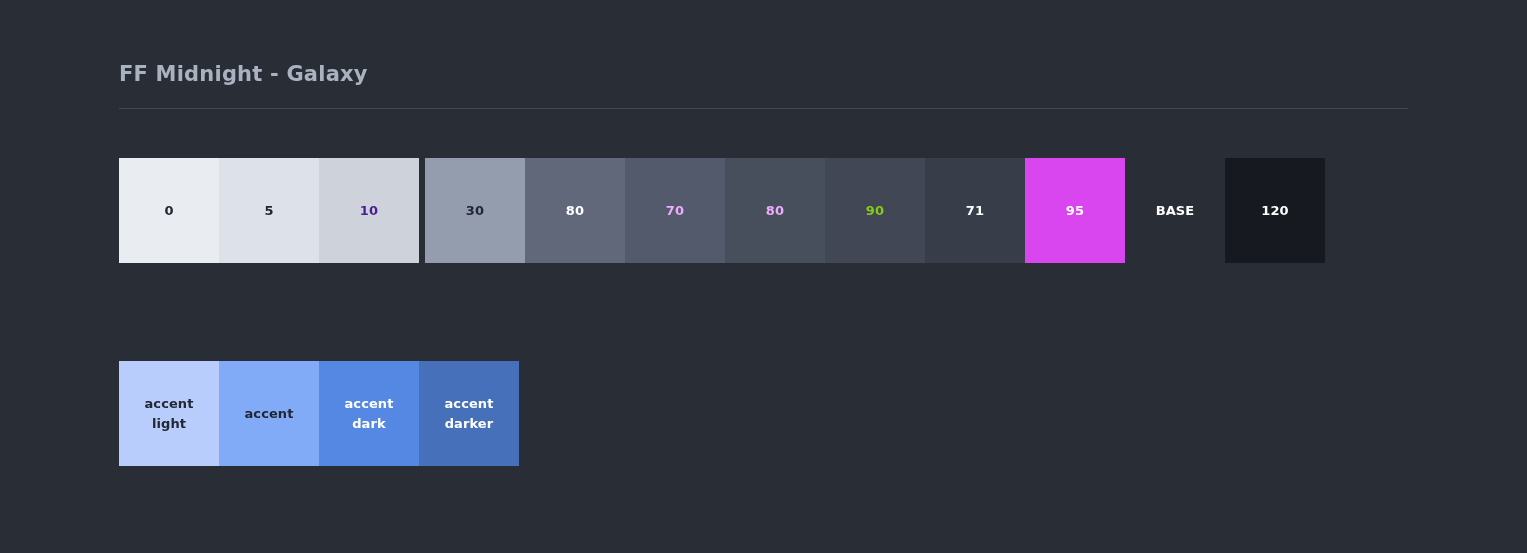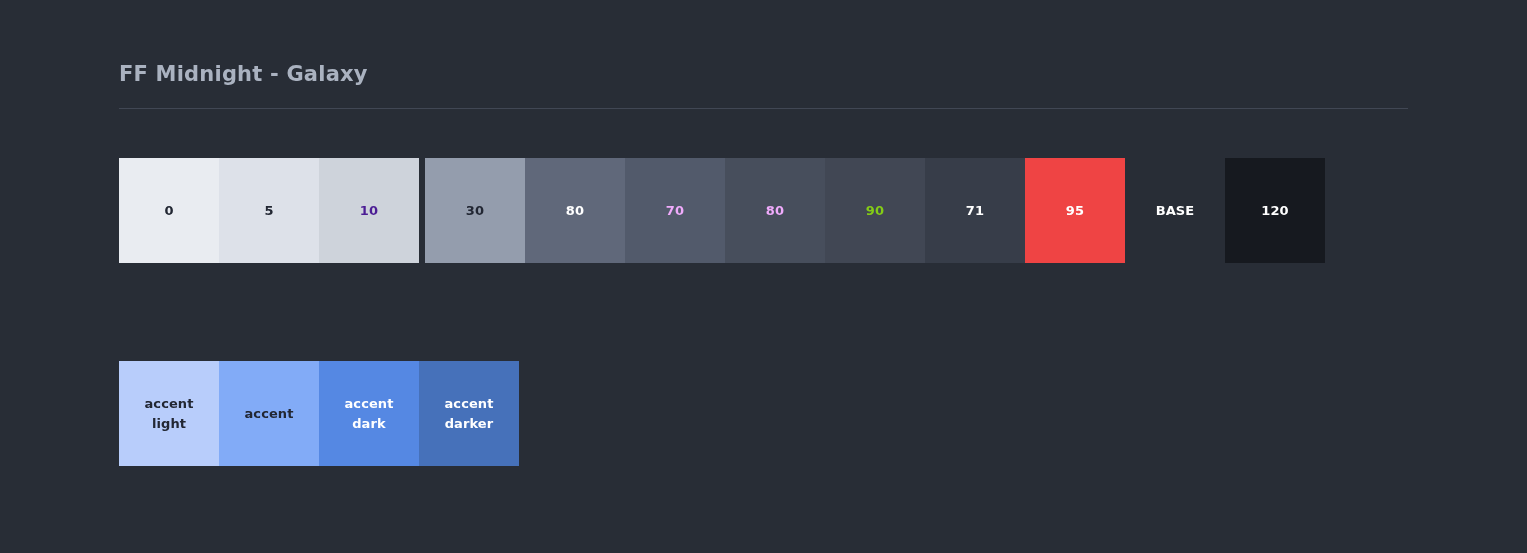--- a/index.html
+++ b/index.html
@@ -106,21 +106,21 @@
       </div>
       <div class="swatch" style="background: rgb(71, 78, 92);">
         <span class="swatch-label label-light" style="color: #f0abfc;">80</span>
       </div>
       <div class="swatch" style="background: rgb(65, 71, 84);">
         <span class="swatch-label label-light" style="color: #84cc16; text-align: right;">90</span>
       </div>
       <div class="swatch" style="background: rgb(55, 61, 73);">
         <span class="swatch-label label-light" style="color: rgb(255, 255, 255);">71</span>
       </div>
-      <div class="swatch" style="background: #ef4444;">
+      <div class="swatch" style="background: #d946ef;">
         <span class="swatch-label label-light" style="color: rgb(255, 255, 255);">95</span>
       </div>
       <div class="swatch" style="background: rgb(40, 45, 54); text-align: center;">
         <span class="swatch-label label-light" style="color: rgb(255, 255, 255);">BASE</span>
       </div>
       <div class="swatch" style="background: rgb(22, 25, 31);">
         <span class="swatch-label label-light" style="color: rgb(255, 255, 255);">120</span>
       </div>
     </div>
 

